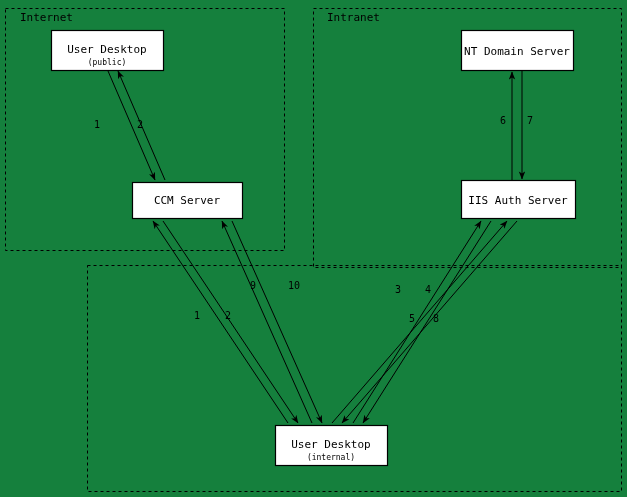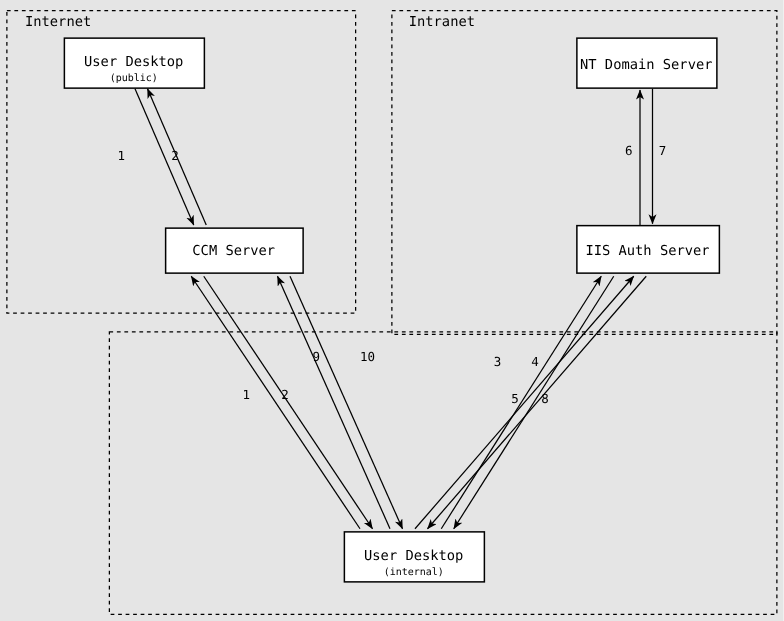--- a/index.html
+++ b/index.html
@@ -1,17 +1,17 @@
 <!DOCTYPE html>
 <html><head>
 <meta charset="utf-8">
 <style>
   html,body{margin:0;padding:0;background:#ffffff;}
   body{width:627px;height:497px;overflow:hidden;font-family:"DejaVu Sans Mono",monospace;}
-  #diagram-root{position:relative;width:627px;height:497px;background:#e5e5e5;}
+  #diagram-root{position:relative;width:627px;height:497px;background:#15803d;}
   svg#net-svg{position:absolute;left:0;top:0;width:627px;height:497px;display:block;}
   .zone-border{fill:none;stroke:#000000;stroke-width:1;stroke-dasharray:3 3;}
   .node-box{fill:#ffffff;stroke:#000000;stroke-width:1.2;}
   .flow-line{stroke:#000000;stroke-width:1;fill:none;}
   text{font-family:"DejaVu Sans Mono",monospace;fill:#000000;}
   .zone-label{font-size:11px;letter-spacing:0px;}
   .node-title{font-size:11px;text-anchor:middle;}
   .node-sub{font-size:8px;text-anchor:middle;}
   .flow-num{font-size:10px;text-anchor:middle;}
 </style>

